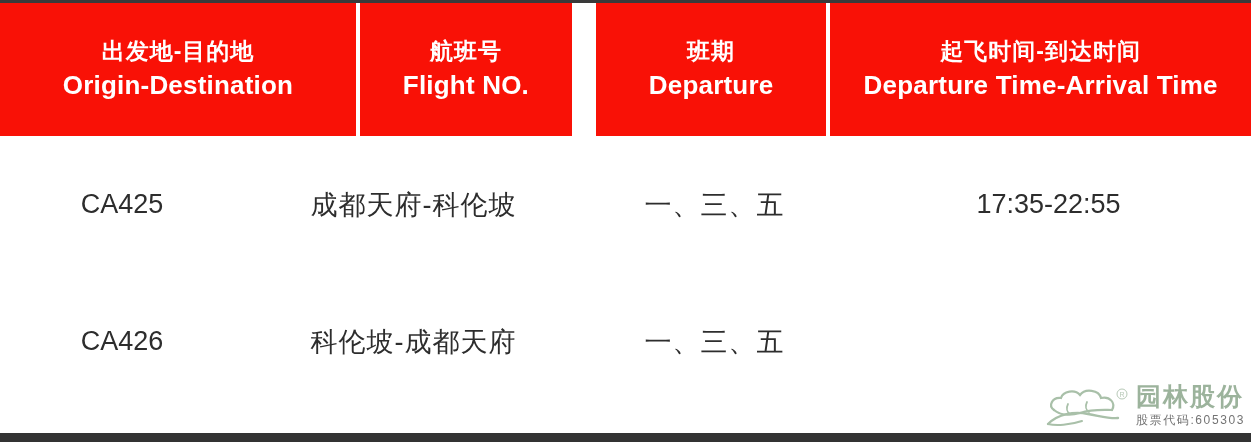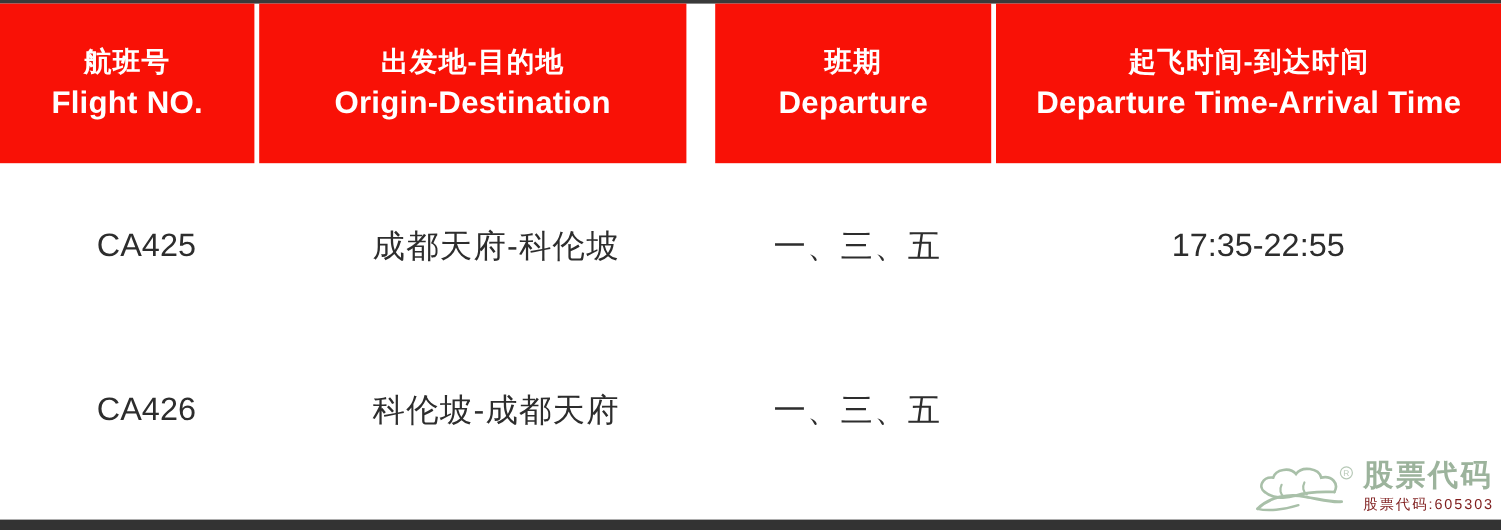--- a/index.html
+++ b/index.html
@@ -128,21 +128,21 @@
   .wm-name {
     font-size: 25px;
     font-weight: bold;
     color: #9cb39c;
     letter-spacing: 2px;
     line-height: 1.05;
     white-space: nowrap;
   }
   .wm-code {
     font-size: 12px;
-    color: #7f1d1d;
+    color: #737373;
     letter-spacing: 1.6px;
     margin-top: 3px;
     white-space: nowrap;
   }
 
   
   .bottom-bar {
     position: absolute;
     left: 0;
     bottom: 0;
@@ -153,28 +153,28 @@
 </style>
 </head>
 <body>
 
 <div class="screen">
 
   <div class="top-rule"></div>
 
   <div class="table-header">
 
+    <div class="hcell c2">
+      <div class="h-cn">出发地-目的地</div>
+      <div class="h-en">Origin-Destination</div>
+    </div>
+
     <div class="hcell c1">
       <div class="h-cn">航班号</div>
       <div class="h-en">Flight NO.</div>
-    </div>
-
-    <div class="hcell c2">
-      <div class="h-cn">出发地-目的地</div>
-      <div class="h-en">Origin-Destination</div>
     </div>
 
     <div class="hcell c3">
       <div class="h-cn">班期</div>
       <div class="h-en">Departure</div>
     </div>
 
     <div class="hcell c4">
       <div class="h-cn">起飞时间-到达时间</div>
       <div class="h-en">Departure Time-Arrival Time</div>
@@ -208,21 +208,21 @@
         <path d="M4 40 C14 30, 30 27, 44 30 C56 32, 66 35, 74 34" stroke="#a9c0a9" stroke-width="2.4" fill="none" stroke-linecap="round"></path>
         <path d="M4 40 C12 42, 26 41, 38 37" stroke="#a9c0a9" stroke-width="2" fill="none" stroke-linecap="round"></path>
         <path d="M24 20 C22 24, 23 28, 26 30" stroke="#a9c0a9" stroke-width="1.8" fill="none" stroke-linecap="round"></path>
         <path d="M43 18 C41 22, 42 26, 45 28" stroke="#a9c0a9" stroke-width="1.8" fill="none" stroke-linecap="round"></path>
         <circle cx="78" cy="10" r="5" stroke="#b7c9b7" stroke-width="1" fill="none"></circle>
         <text x="78" y="13" font-family="'Liberation Sans', sans-serif" font-size="7" fill="#b7c9b7" text-anchor="middle">R</text>
       </svg>
     </div>
 
     <div class="wm-text">
-      <div class="wm-name">股票代码</div>
+      <div class="wm-name">园林股份</div>
       <div class="wm-code">股票代码:605303</div>
     </div>
 
   </div>
 
   <div class="bottom-bar"></div>
 
 </div>
 
 </body></html>

